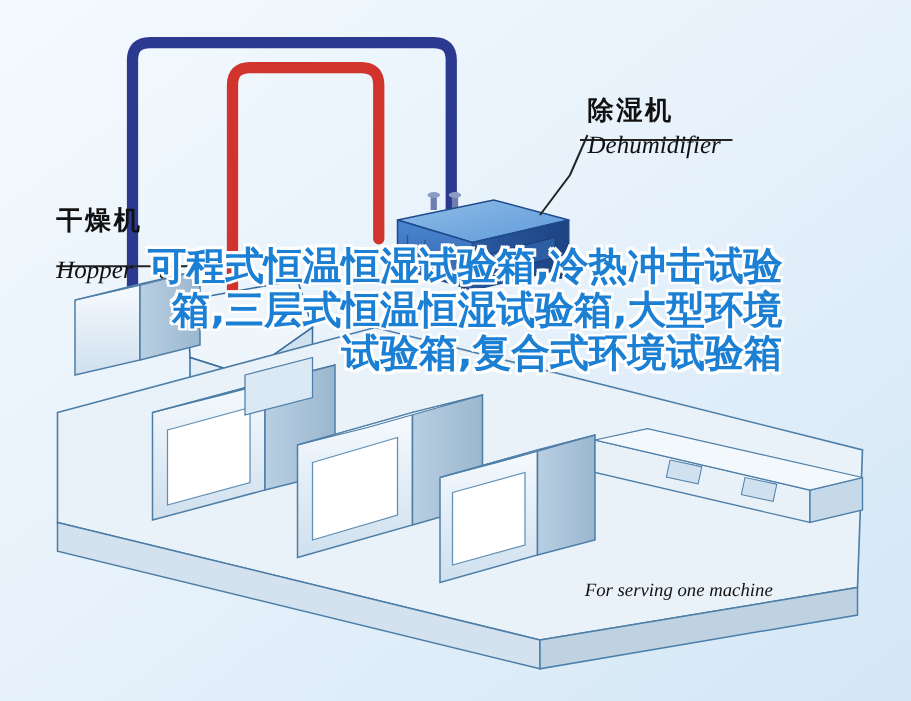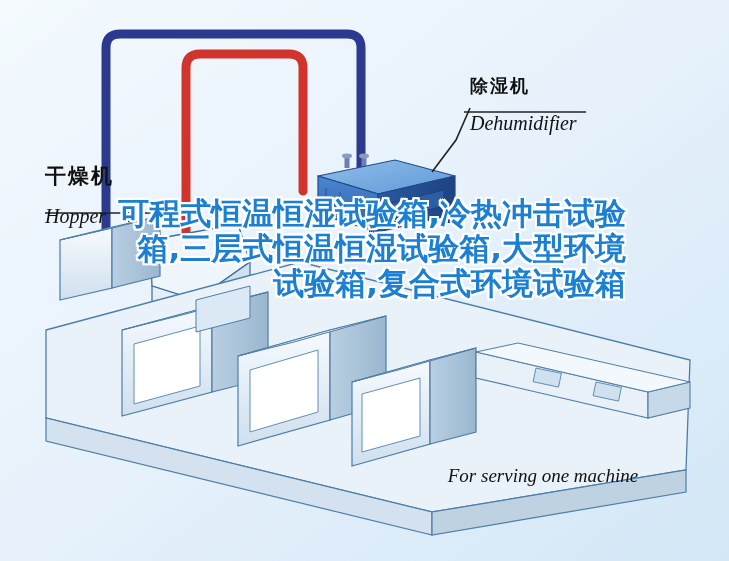--- a/index.html
+++ b/index.html
@@ -37,39 +37,39 @@
   .lbl .en {
     font-family: "Liberation Serif", serif;
     font-style: italic;
     display: block;
   }
   #label-dehumidifier {
     left: 470px;
     top: 74px;
     text-align: left;
   }
-  #label-dehumidifier .cn { font-size: 18px; }
-  #label-dehumidifier .en { font-size: 20px; margin-top: 14px; }
+  #label-dehumidifier .cn { font-size: 21px; }
+  #label-dehumidifier .en { font-size: 20px; margin-top: 3px; }
 
   #label-hopper {
     left: 45px;
     top: 162px;
     text-align: left;
   }
   #label-hopper .cn { font-size: 21px; }
   #label-hopper .en { font-size: 20px; margin-top: 15px; }
 
   #label-system {
     left: 398px;
     top: 460px;
     text-align: center;
     width: 290px;
   }
   #label-system .cn { font-size: 23px; letter-spacing: 3px; }
-  #label-system .en { font-size: 19px; margin-top: 5px; }
+  #label-system .en { font-size: 15px; margin-top: 5px; }
 
   
   #overlay-text {
     position: absolute;
     left: 114px;
     top: 196px;
     width: 512px;
     font-family: "DejaVu Sans", sans-serif;
     font-weight: bold;
     font-size: 31px;

